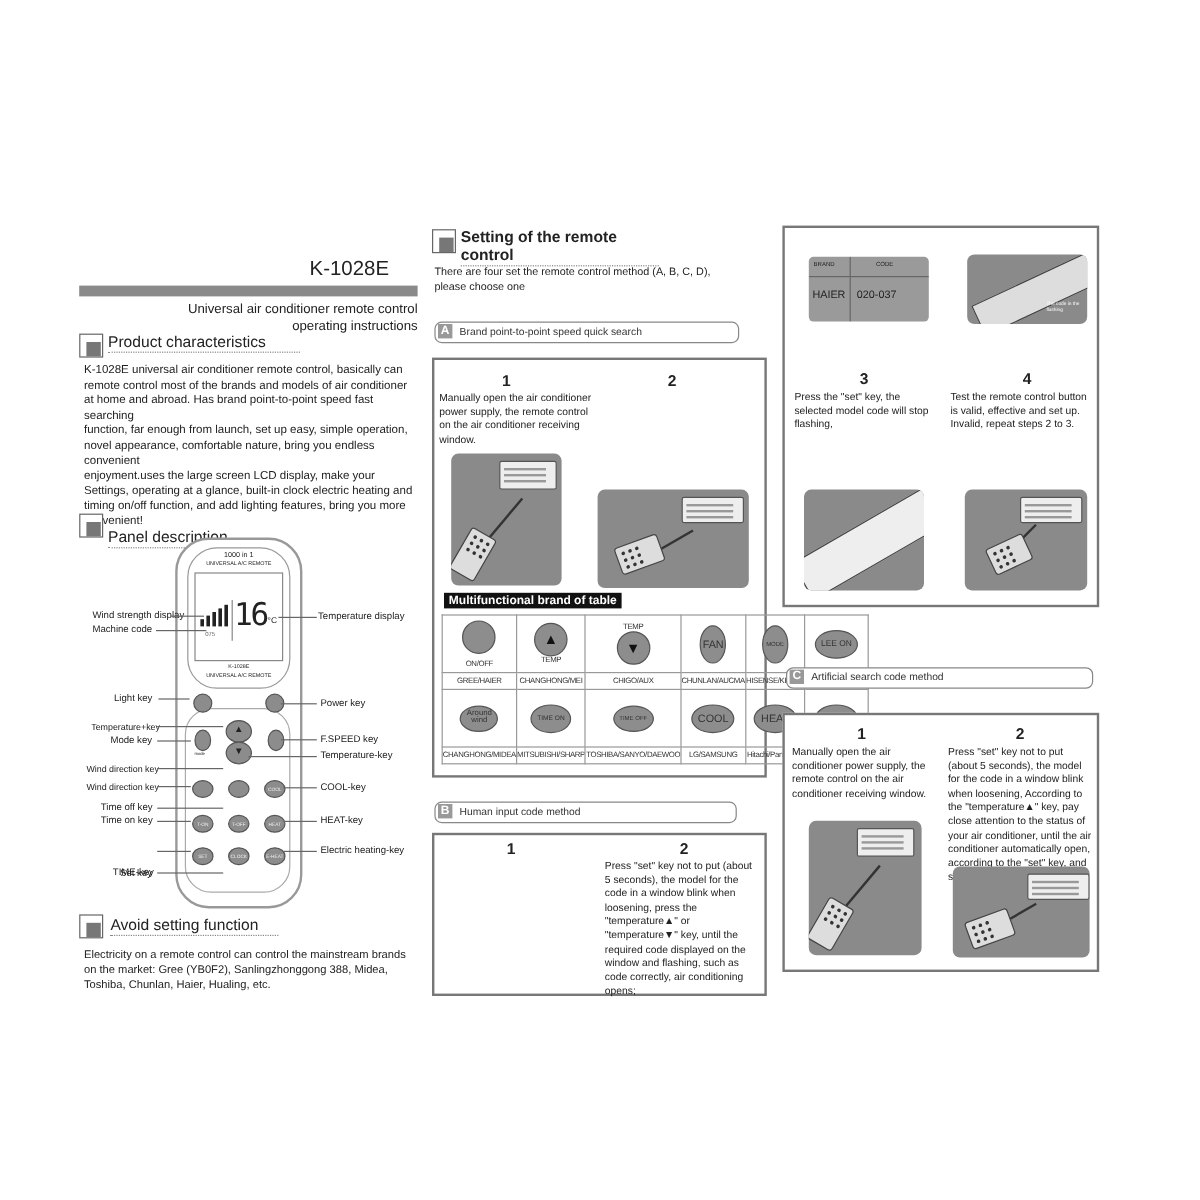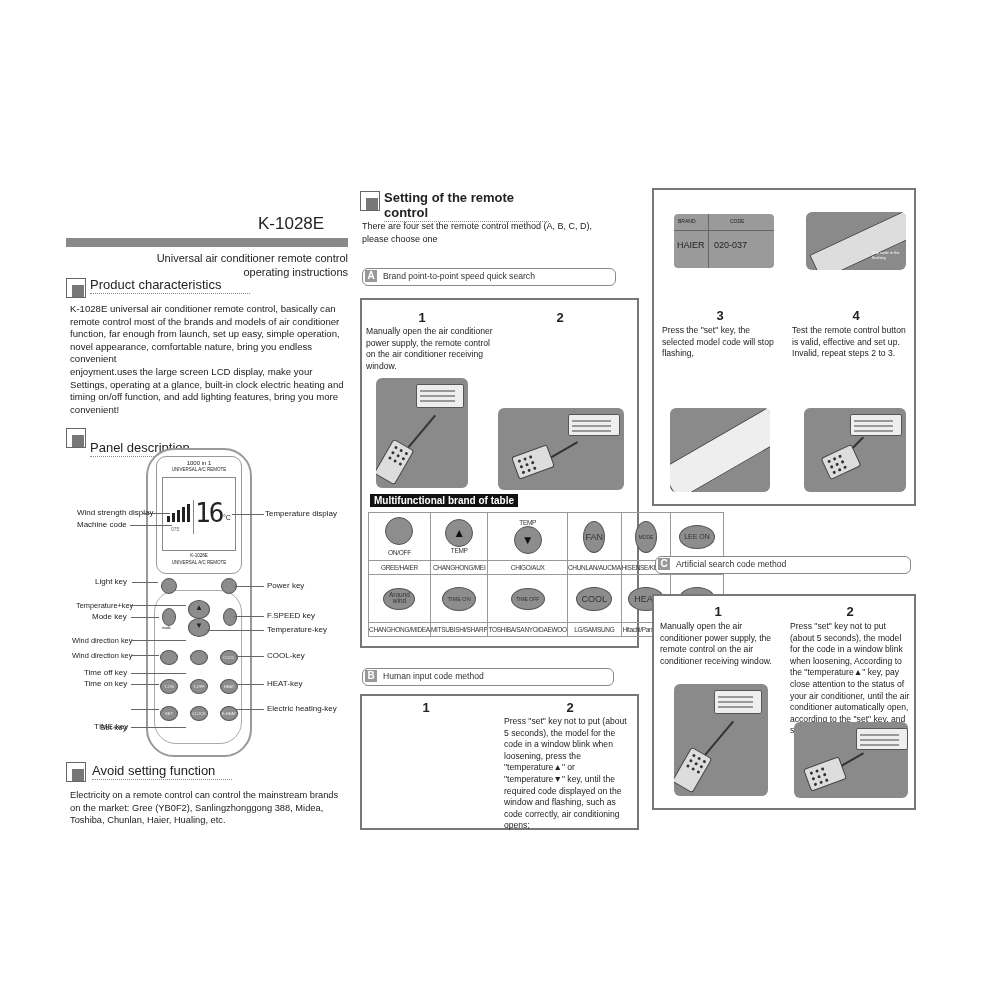--- a/index.html
+++ b/index.html
@@ -39,34 +39,35 @@
 <div class="abs" style="left:258px;top:214px;font-size:17px;color:#222;">K-1028E</div>
 <div class="abs" style="left:66px;top:238px;width:282px;height:9px;background:#8a8a8a;"></div>
 <div class="abs" style="right:652px;top:252px;font-size:11px;white-space:nowrap;">Universal air conditioner remote control</div>
 <div class="abs" style="right:652px;top:266px;font-size:11px;white-space:nowrap;">operating instructions</div>
 
 <div class="secicon" style="left:66px;top:278px;"></div>
 <div class="sechead" style="left:90px;top:277px;width:160px;">Product characteristics</div>
 <div class="para" style="left:70px;top:303px;width:285px;">
   <div>K-1028E universal air conditioner remote control, basically can</div>
   <div>remote control most of the brands and models of air conditioner</div>
+  <div>at home and abroad. Has brand point-to-point speed fast searching</div>
   <div>function, far enough from launch, set up easy, simple operation,</div>
   <div>novel appearance, comfortable nature, bring you endless convenient</div>
   <div>enjoyment.uses the large screen LCD display, make your</div>
   <div>Settings, operating at a glance, built-in clock electric heating and</div>
   <div>timing on/off function, and add lighting features, bring you more</div>
   <div>convenient!</div>
 </div>
 
 <div class="secicon" style="left:66px;top:428px;"></div>
 <div class="sechead" style="left:90px;top:440px;width:140px;">Panel description</div>
 
 <div class="remote" style="left:146px;top:448px;width:102px;height:305px;">
   <div class="remote-inner" style="left:6px;top:140px;width:86px;height:152px;"></div>
-  <div class="lcdframe" style="left:8px;top:6px;width:84px;height:116px;">
+  <div class="lcdframe" style="left:8px;top:6px;width:84px;height:116px;border-radius:25px;">
     <div class="abs" style="left:0;right:0;top:3px;text-align:center;font-size:6px;">1000 in 1</div>
     <div class="abs" style="left:0;right:0;top:10px;text-align:center;font-size:4.5px;">UNIVERSAL A/C REMOTE</div>
     <div class="lcd" style="left:5px;top:20px;width:72px;height:72px;">
       <div class="abs" style="left:4px;top:26px;width:24px;height:18px;">
         <span class="abs" style="left:0;bottom:0;width:3px;height:6px;background:#222;"></span>
         <span class="abs" style="left:5px;bottom:0;width:3px;height:9px;background:#222;"></span>
         <span class="abs" style="left:10px;bottom:0;width:3px;height:12px;background:#222;"></span>
         <span class="abs" style="left:15px;bottom:0;width:3px;height:15px;background:#222;"></span>
         <span class="abs" style="left:20px;bottom:0;width:3px;height:18px;background:#222;"></span>
       </div>

